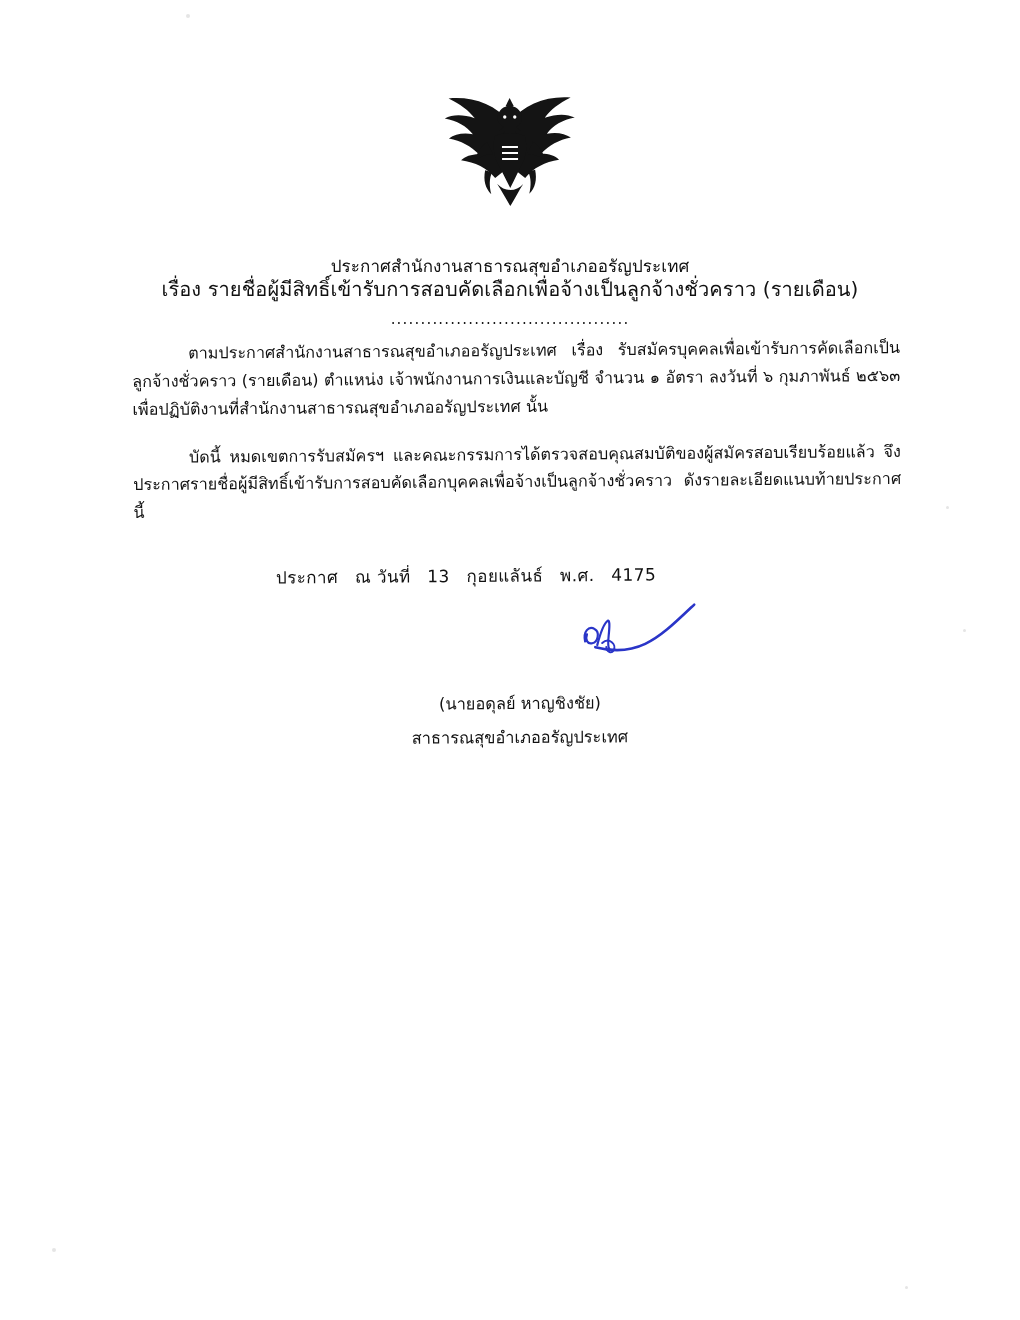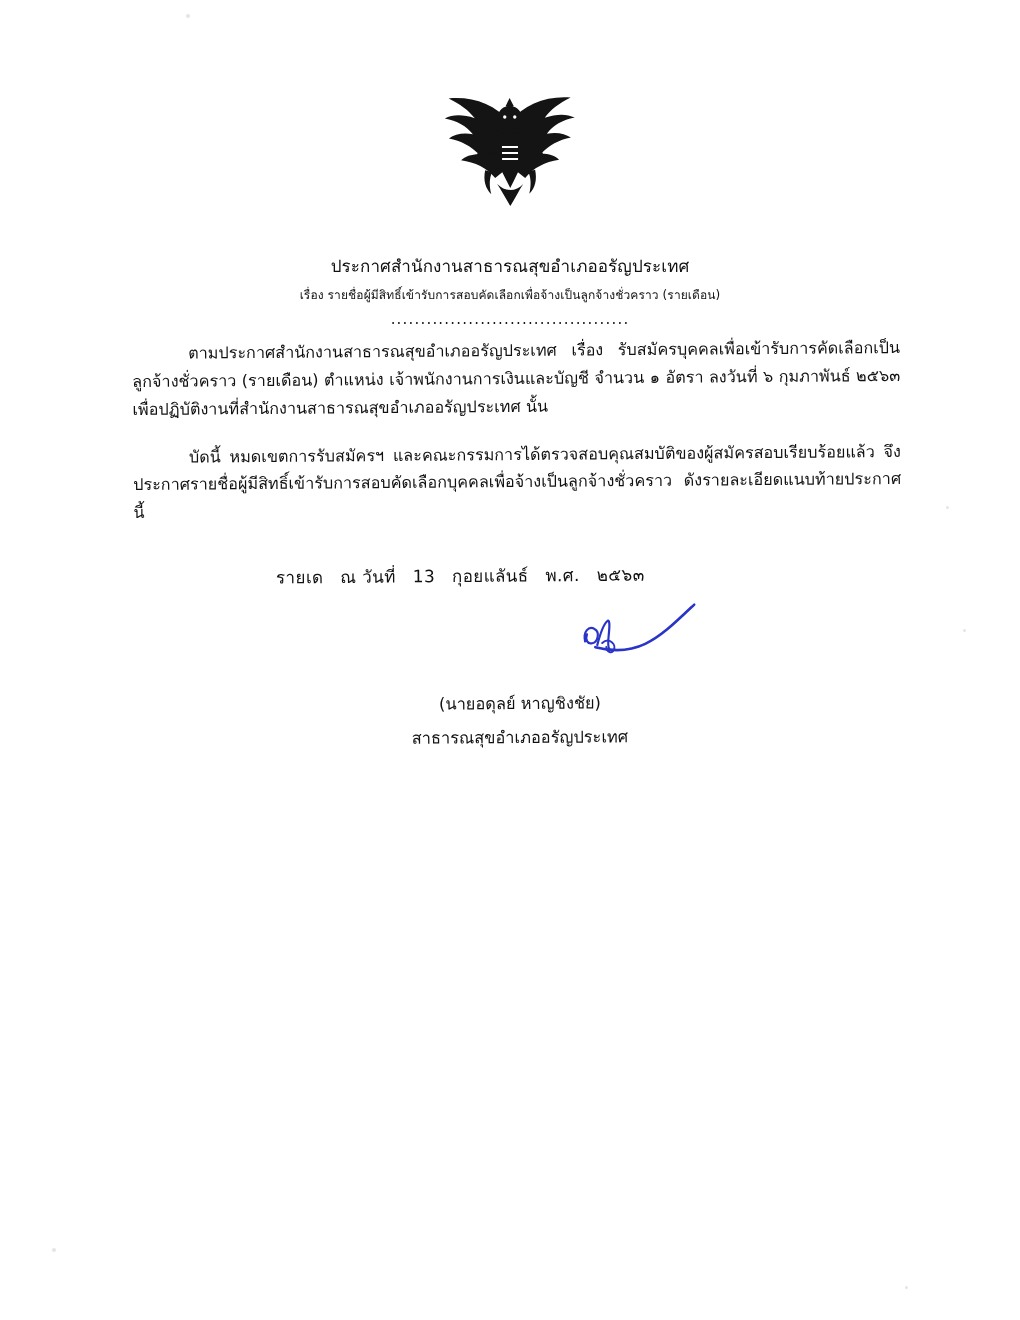--- a/index.html
+++ b/index.html
@@ -43,21 +43,21 @@
   
   .hdr {
     position: absolute;
     width: 100%;
     text-align: center;
     font-size: 17px;
     line-height: 1.5;
     letter-spacing: .1px;
   }
   .hdr-1 { top: 238px; margin-top: 16px; }
-  .hdr-2 { top: 286px; font-size: 12px; }
+  .hdr-2 { top: 274px; font-size: 20px; }
 
   .dots {
     position: absolute;
     top: 310px;
     width: 100%;
     text-align: center;
     font-size: 15px;
     color: #1a1a1a;
     letter-spacing: 1.2px;
   }
@@ -156,21 +156,21 @@
   <div class="hdr hdr-1">ประกาศสำนักงานสาธารณสุขอำเภออรัญประเทศ</div>
   <div class="hdr hdr-2">เรื่อง รายชื่อผู้มีสิทธิ์เข้ารับการสอบคัดเลือกเพื่อจ้างเป็นลูกจ้างชั่วคราว (รายเดือน)</div>
   <div class="dots">........................................</div>
 
   <div class="body-block">
     <p class="para">ตามประกาศสำนักงานสาธารณสุขอำเภออรัญประเทศ เรื่อง รับสมัครบุคคลเพื่อเข้ารับการคัดเลือกเป็นลูกจ้างชั่วคราว (รายเดือน) ตำแหน่ง เจ้าพนักงานการเงินและบัญชี จำนวน ๑ อัตรา ลงวันที่ ๖ กุมภาพันธ์ ๒๕๖๓ เพื่อปฏิบัติงานที่สำนักงานสาธารณสุขอำเภออรัญประเทศ นั้น</p>
     <p class="para">บัดนี้ หมดเขตการรับสมัครฯ และคณะกรรมการได้ตรวจสอบคุณสมบัติของผู้สมัครสอบเรียบร้อยแล้ว จึงประกาศรายชื่อผู้มีสิทธิ์เข้ารับการสอบคัดเลือกบุคคลเพื่อจ้างเป็นลูกจ้างชั่วคราว ดังรายละเอียดแนบท้ายประกาศนี้</p>
   </div>
 
   <div class="announce-line">
-    <span>รายเด</span><span class="sp">&nbsp;&nbsp;</span><span>ณ วันที่</span><span class="sp">&nbsp;&nbsp;</span><span>13</span><span class="sp">&nbsp;&nbsp;</span><span>กุอยแลันธ์</span><span class="sp">&nbsp;&nbsp;</span><span>พ.ศ.</span><span class="sp">&nbsp;&nbsp;</span><span>๒๕๖๓</span>
+    <span>ประกาศ</span><span class="sp">&nbsp;&nbsp;</span><span>ณ วันที่</span><span class="sp">&nbsp;&nbsp;</span><span>13</span><span class="sp">&nbsp;&nbsp;</span><span>กุอยแลันธ์</span><span class="sp">&nbsp;&nbsp;</span><span>พ.ศ.</span><span class="sp">&nbsp;&nbsp;</span><span>4175</span>
   </div>
 
   <div class="signature">
     <svg viewBox="0 0 130 70" xmlns="http://www.w3.org/2000/svg" aria-hidden="true">
       <g fill="none" stroke="#2a35c8" stroke-linecap="round" stroke-linejoin="round">
         <path d="M10 40 C8 30 14 24 20 28 C25 31 23 41 17 42 C12 43 10 38 12 33" stroke-width="2.2"></path>
         <path d="M22 44 C26 30 30 22 33 20 C35 19 35 24 34 32 C33 40 32 46 34 48" stroke-width="2.2"></path>
         <path d="M27 42 C34 36 42 44 38 50 C36 53 31 51 31 46" stroke-width="2"></path>
         <path d="M20 46 C34 50 52 52 70 44 C86 37 100 24 120 6" stroke-width="2.6"></path>
       </g>

